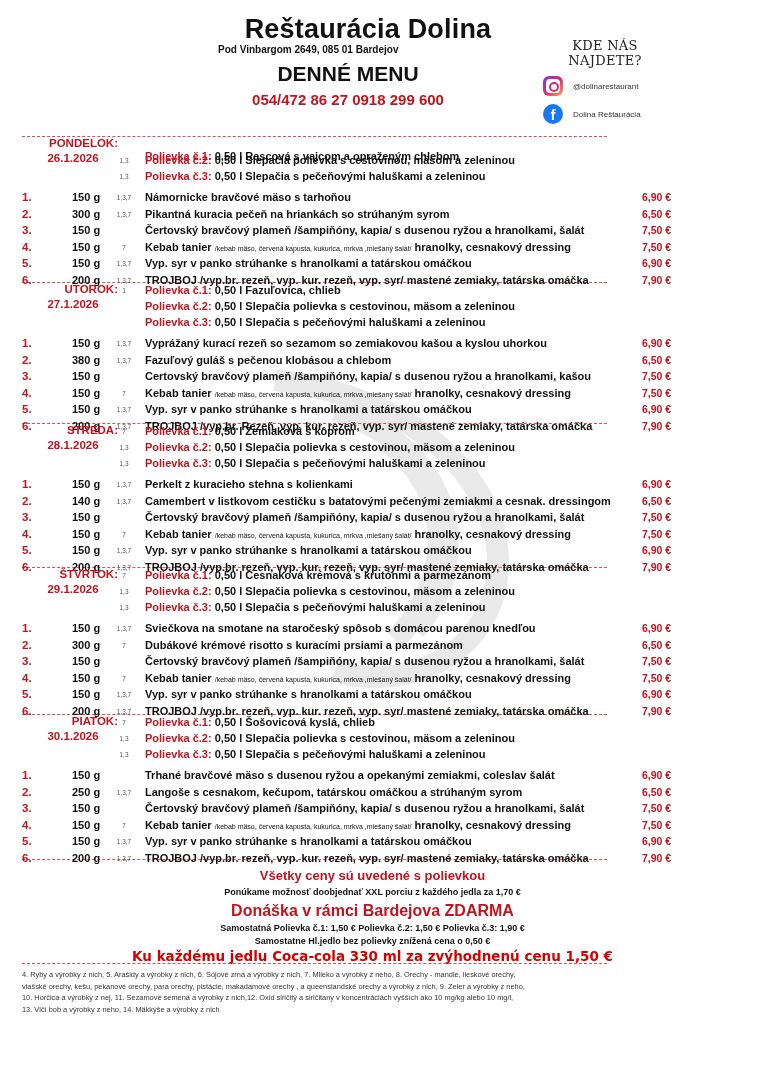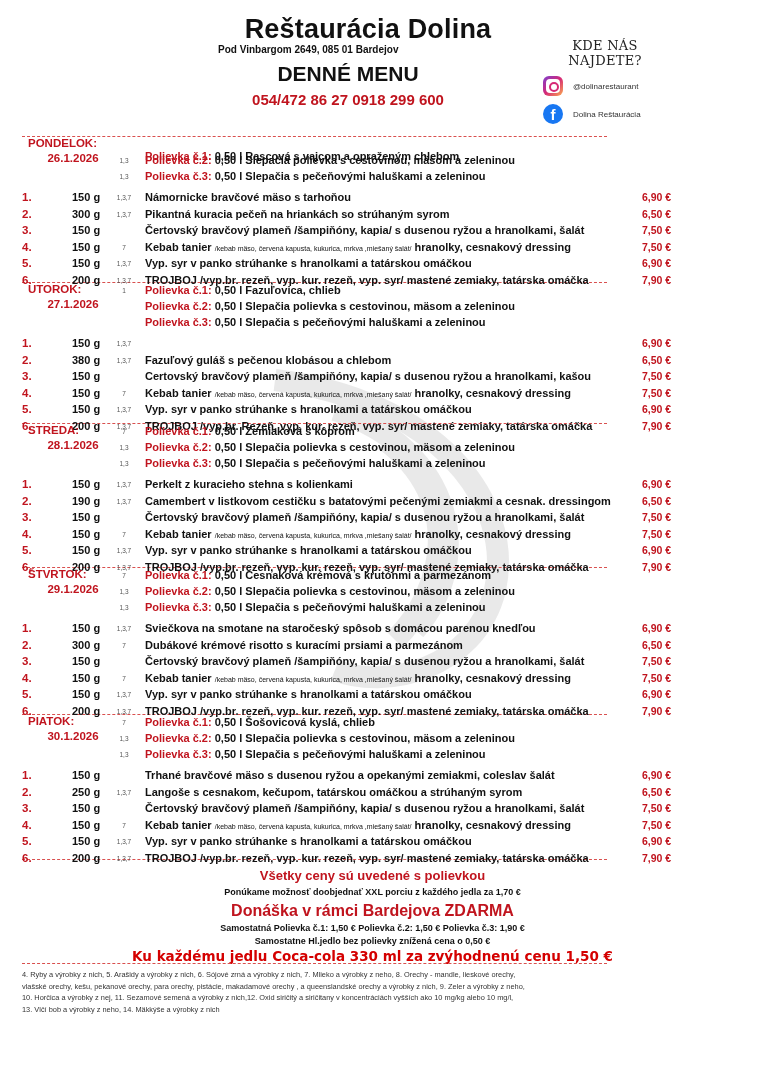--- a/index.html
+++ b/index.html
@@ -56,21 +56,21 @@
   .fb-icon {
     width: 20px; height: 20px; border-radius: 50%; background: #1877f2;
     color: #fff; font-weight: bold; font-size: 15px; text-align: center; line-height: 22px;
     overflow: hidden;
   }
 
   .sep { position: absolute; left: 22px; width: 585px; border-top: 1px dashed #d9504f; height: 0; }
 
   .day { position: absolute; left: 0; width: 765px; }
   .day-name {
-    position: absolute; left: 28px; width: 90px; text-align: left;
+    position: absolute; left: 28px; width: 90px; text-align: right;
     font-size: 11.5px; font-weight: bold; color: #c0141e;
   }
   .day-date {
     position: absolute; left: 28px; width: 90px; text-align: center;
     font-size: 11.5px; font-weight: bold; color: #c0141e;
   }
   .row { position: absolute; left: 0; width: 765px; height: 15px; font-size: 11px; line-height: 15px; white-space: nowrap; }
   .soup-allergen, .allergen {
     position: absolute; left: 110px; width: 28px; text-align: center; font-size: 6.5px; color: #555;
   }
@@ -199,20 +199,21 @@
          <span class="soup-label"><span>Polievka č.2:</span><span class="soup-text"> 0,50 l Slepačia polievka s cestovinou, mäsom a zeleninou</span></span>
       </div>
       <div class="row" style="top: 32px;">
         <span class="soup-allergen"></span>
          <span class="soup-label"><span>Polievka č.3:</span><span class="soup-text"> 0,50 l Slepačia s pečeňovými haluškami a zeleninou</span></span>
       </div>
       <div class="row" style="top: 53px;">
         <span class="num">1.</span>
          <span class="weight">150 g</span>
          <span class="allergen">1,3,7</span>
+         <span class="dish"><span>Vyprážaný kurací rezeň so sezamom so zemiakovou kašou a kyslou uhorkou</span><small></small><span></span></span>
          <span class="price">6,90 €</span>
       </div>
       <div class="row" style="top: 69.6px;">
         <span class="num">2.</span>
          <span class="weight">380 g</span>
          <span class="allergen">1,3,7</span>
          <span class="dish"><span>Fazuľový guláš s pečenou klobásou a chlebom</span><small></small><span></span></span>
          <span class="price">6,50 €</span>
       </div>
       <div class="row" style="top: 86.2px;">
@@ -261,21 +262,21 @@
       </div>
       <div class="row" style="top: 53px;">
         <span class="num">1.</span>
          <span class="weight">150 g</span>
          <span class="allergen">1,3,7</span>
          <span class="dish"><span>Perkelt z kuracieho stehna s kolienkami</span><small></small><span></span></span>
          <span class="price">6,90 €</span>
       </div>
       <div class="row" style="top: 69.6px;">
         <span class="num">2.</span>
-         <span class="weight">190 g</span>
+         <span class="weight">140 g</span>
          <span class="allergen">1,3,7</span>
          <span class="dish"><span>Camembert v listkovom cestičku s batatovými pečenými zemiakmi a cesnak. dressingom</span><small></small><span></span></span>
          <span class="price">6,50 €</span>
       </div>
       <div class="row" style="top: 86.2px;">
         <span class="num">3.</span>
          <span class="weight">150 g</span>
          <span class="allergen"></span>
          <span class="dish"><span>Čertovský bravčový plameň /šampiňóny, kapia/ s dusenou ryžou a hranolkami,  šalát</span><small></small><span></span></span>
          <span class="price">7,50 €</span>

